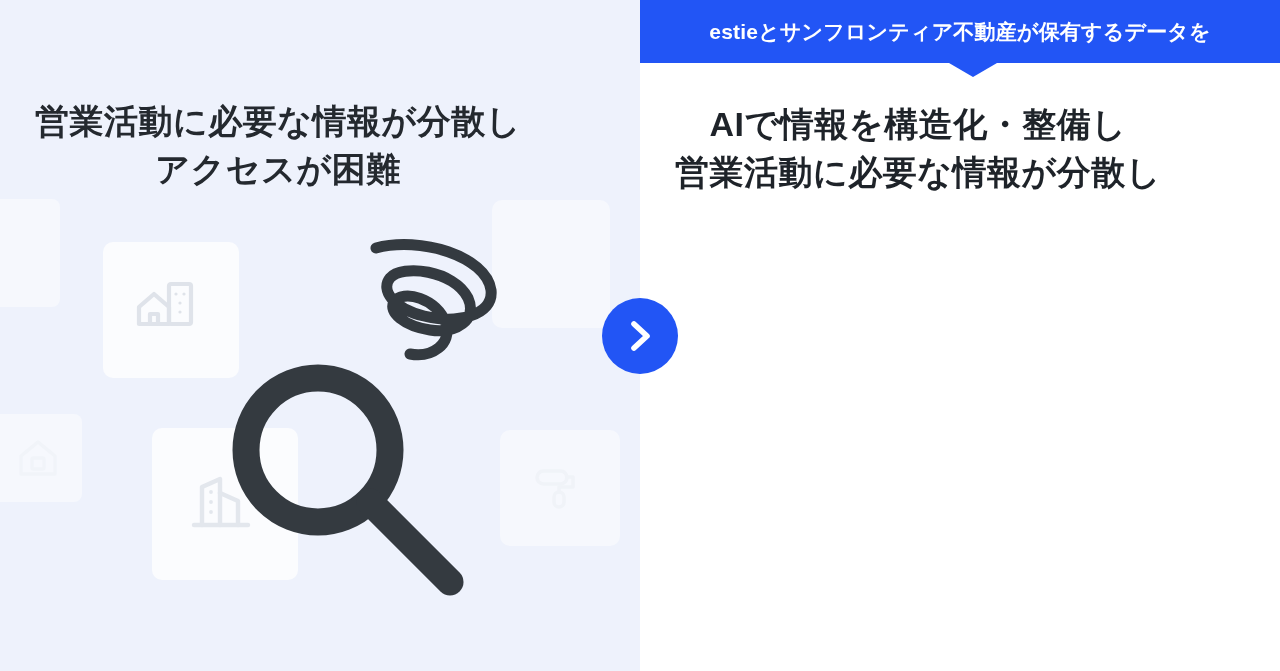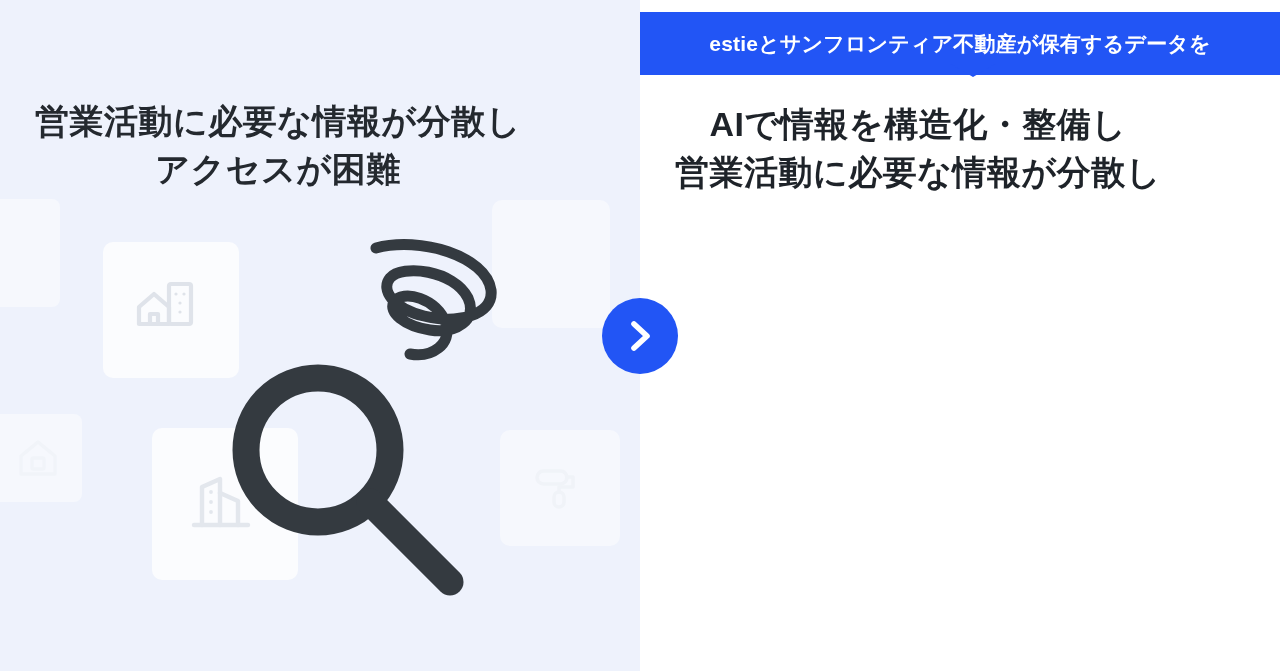--- a/index.html
+++ b/index.html
@@ -10,21 +10,21 @@
   }
   #stage{position:relative;width:1280px;height:671px;overflow:hidden;background:#fff;}
 
   
   .panel{position:absolute;top:0;height:671px;}
   #left-panel{left:0;width:640px;background:#eef2fc;}
   #right-panel{left:640px;width:640px;background:#ffffff;}
 
   
   #banner{
-    position:absolute;left:640px;top:12px;width:640px;height:63px;
+    position:absolute;left:640px;top:0;width:640px;height:63px;
     background:#2255f5;color:#ffffff;
     display:flex;align-items:center;justify-content:center;
     font-size:21px;font-weight:bold;letter-spacing:.2px;
   }
   #banner-notch{
     position:absolute;left:949px;top:63px;width:0;height:0;
     border-left:24px solid transparent;border-right:24px solid transparent;
     border-top:14px solid #2255f5;
   }
 

